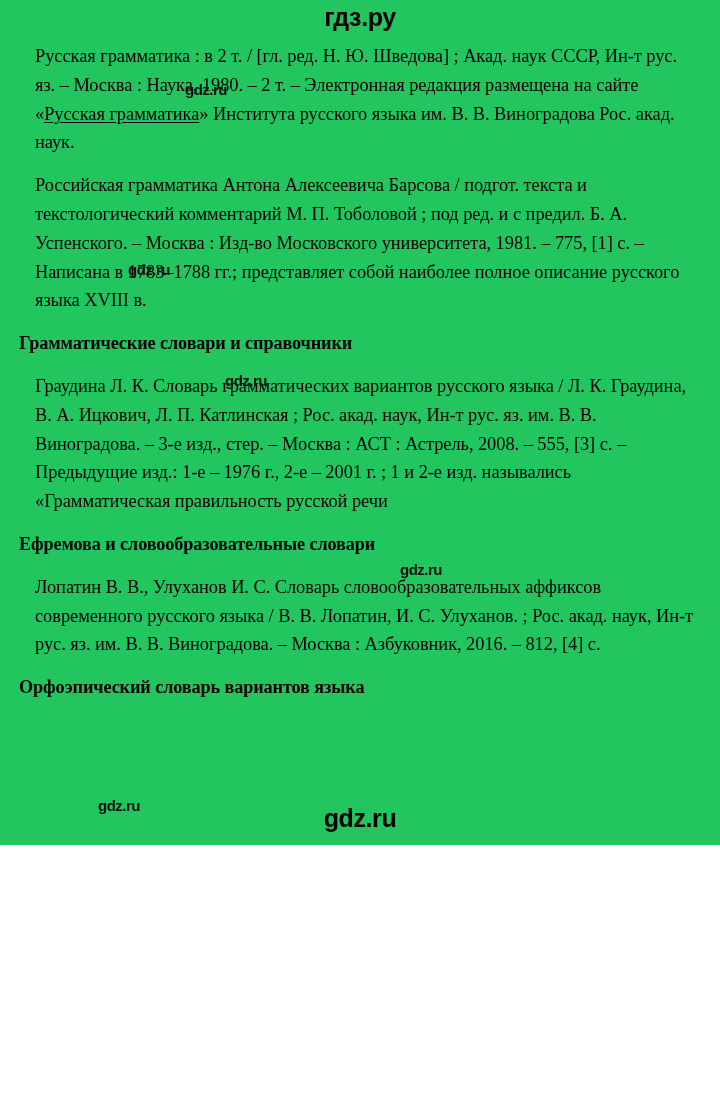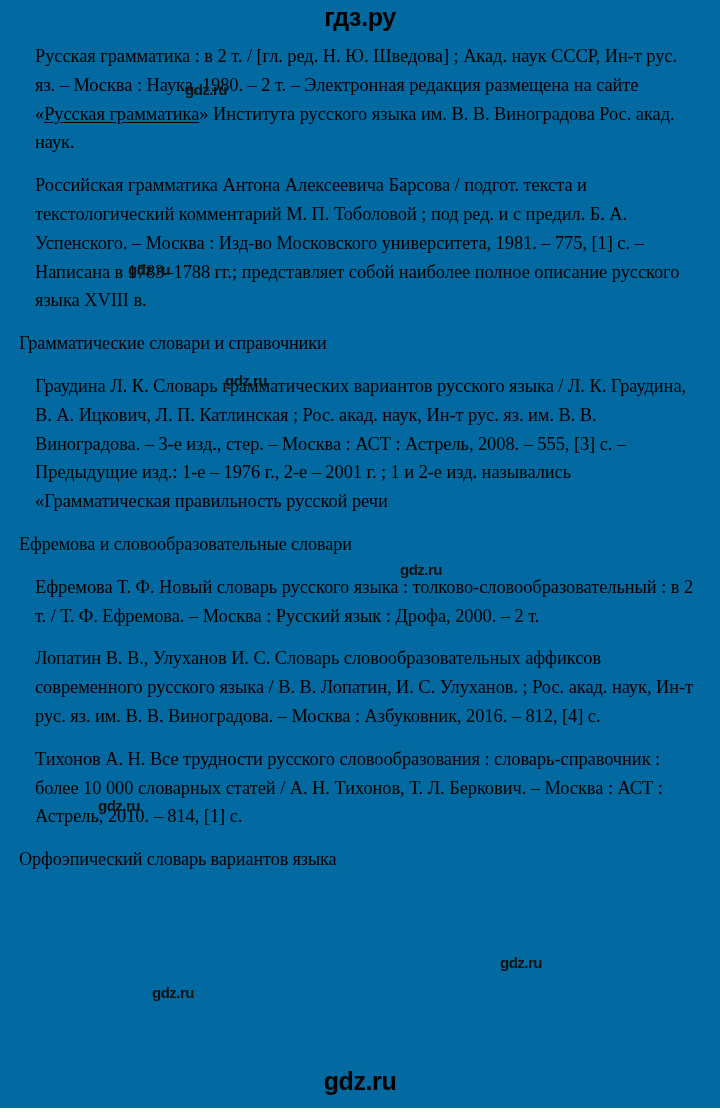--- a/index.html
+++ b/index.html
@@ -9,22 +9,22 @@
     background: #ffffff;
   }
   body {
     font-family: "Liberation Serif", "DejaVu Serif", serif;
     color: #000000;
     -webkit-font-smoothing: antialiased;
   }
   #page {
     position: relative;
     width: 720px;
-    height: 1108px;
-    background: #0369a1;
+    height: 845px;
+    background: #22c55e;
     overflow: hidden;
     box-sizing: border-box;
   }
 
   
   .site-logo {
     position: absolute;
     left: 0;
     right: 0;
     top: 2px;
@@ -66,21 +66,21 @@
     margin: 0 0 14px 16px;
     text-align: left;
     white-space: pre-line;
     letter-spacing: -0.05px;
   }
   .para:last-child { margin-bottom: 0; }
 
   .heading {
     font-size: 18.2px;
     line-height: 28.8px;
-    font-weight: normal;
+    font-weight: bold;
     margin: 14px 0 14px 0;
     letter-spacing: -0.1px;
   }
 
   .link-underline {
     text-decoration: underline;
     text-underline-offset: 2px;
   }
 
   
@@ -109,27 +109,25 @@
     <p class="para"><span>Русская грамматика : в 2 т. / [гл. ред. Н. Ю. Шведова] ; Акад. наук СССР, Ин-т рус. яз. – Москва : Наука, 1980. – 2 т. – Электронная редакция размещена на сайте «</span><span class="link-underline">Русская грамматика</span><span>» Института русского языка им. В. В. Виноградова Рос. акад. наук.</span></p>
 
     <p class="para">Российская грамматика Антона Алексеевича Барсова / подгот. текста и текстологический комментарий М. П. Тоболовой ; под ред. и с предил. Б. А. Успенского. – Москва : Изд-во Московского университета, 1981. – 775, [1] с. – Написана в 1783–1788 гг.; представляет собой наиболее полное описание русского языка XVIII в.</p>
 
     <h2 class="heading">Грамматические словари и справочники</h2>
 
     <p class="para">Граудина Л. К. Словарь грамматических вариантов русского языка / Л. К. Граудина, В. А. Ицкович, Л. П. Катлинская ; Рос. акад. наук, Ин-т рус. яз. им. В. В. Виноградова. – 3-е изд., стер. – Москва : АСТ : Астрель, 2008. – 555, [3] с. – Предыдущие изд.: 1-е – 1976 г., 2-е – 2001 г. ; 1 и 2-е изд. назывались «Грамматическая правильность русской речи</p>
 
     <h2 class="heading">Ефремова и словообразовательные словари</h2>
 
-    <p class="para">Ефремова Т. Ф. Новый словарь русского языка : толково-словообразовательный : в 2 т. / Т. Ф. Ефремова. – Москва : Русский язык : Дрофа, 2000. – 2 т.</p>
 
 
     <p class="para">Лопатин В. В., Улуханов И. С. Словарь словообразовательных аффиксов современного русского языка / В. В. Лопатин, И. С. Улуханов. ; Рос. акад. наук, Ин-т рус. яз. им. В. В. Виноградова. – Москва : Азбуковник, 2016. – 812, [4] с.</p>
 
 
-    <p class="para">Тихонов А. Н. Все трудности русского словообразования : словарь-справочник : более 10 000 словарных статей / А. Н. Тихонов, Т. Л. Беркович. – Москва : АСТ : Астрель, 2010. – 814, [1] с.</p>
 
     <h2 class="heading">Орфоэпический словарь вариантов языка</h2>
 
   </div>
 
   <div id="watermark-layer">
       <span class="watermark" style="left: 185px; top: 82px;">gdz.ru</span>
       <span class="watermark" style="left: 128px; top: 262px;">gdz.ru</span>
       <span class="watermark" style="left: 225px; top: 373px;">gdz.ru</span>
       <span class="watermark" style="left: 400px; top: 562px;">gdz.ru</span>

